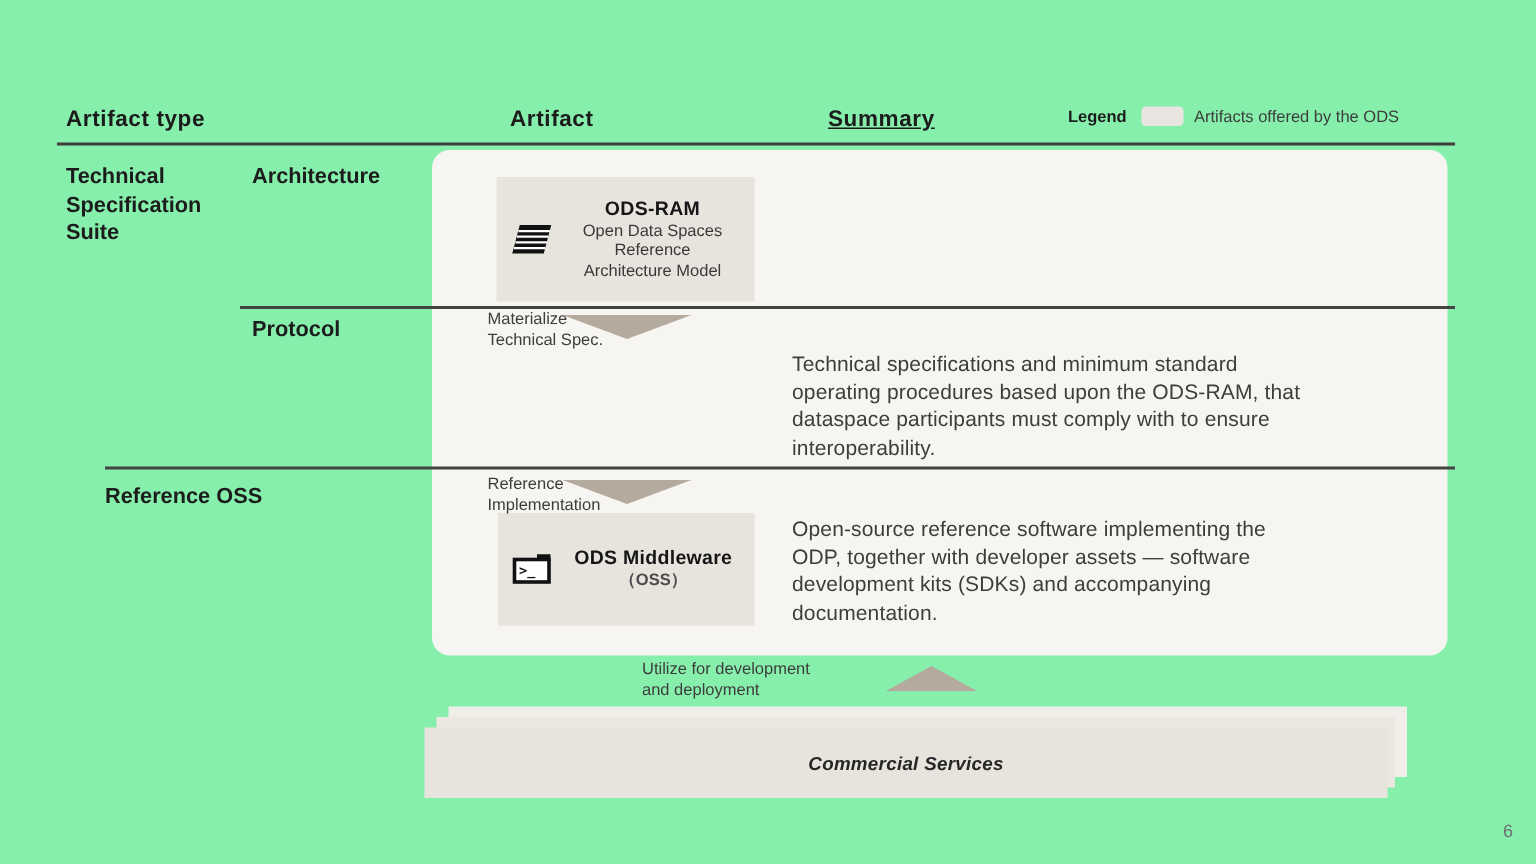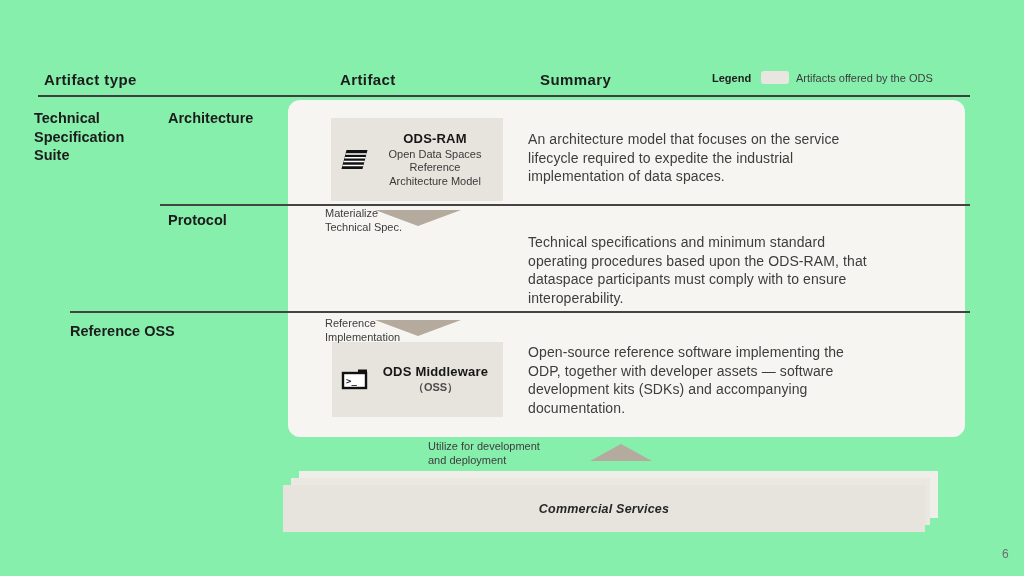--- a/index.html
+++ b/index.html
@@ -4,37 +4,37 @@
 <style>
   html,body{margin:0;padding:0;background:#fff;}
   .slide{position:relative;width:1024px;height:576px;background:#86efac;
          font-family:"Liberation Sans",sans-serif;overflow:hidden;color:#1e1e1e;}
   .abs{position:absolute;}
 
   
   .col-hdr{font-size:15px;font-weight:bold;letter-spacing:.4px;color:#1c1c1c;}
   .h-type{left:44px;top:71px;}
   .h-artifact{left:340px;top:71px;}
-  .h-summary{left:540px;top:71px;}
+  .h-summary{left:552px;top:71px;text-decoration:underline;}
   .legend-label{left:712px;top:72px;font-size:11px;font-weight:bold;color:#1c1c1c;}
   .legend-swatch{left:761px;top:71px;width:28px;height:13px;border-radius:3px;background:#e9e6e1;}
   .legend-text{left:796px;top:72px;font-size:11px;color:#3d3d3d;}
   .header-rule{left:38px;top:95px;width:932px;height:2px;background:#3f3e3c;}
 
   
   .panel{left:288px;top:100px;width:677px;height:337px;background:#f7f5f1;border-radius:12px;}
 
   
   .sep{height:2px;background:#454441;z-index:5;}
   .sep-1{left:160px;top:204px;width:810px;}
   .sep-2{left:70px;top:311px;width:900px;}
 
   
   .row-label{font-size:14.5px;font-weight:bold;color:#1c1c1c;line-height:18.5px;}
-  .t-tss{left:34px;top:109px;width:118px;}
+  .t-tss{left:44px;top:109px;width:118px;}
   .t-arch{left:168px;top:109px;}
   .t-proto{left:168px;top:211px;}
   .t-refoss{left:70px;top:322px;}
 
   
   .abox{background:#e7e3dd;display:flex;align-items:center;z-index:3;}
   .b1{left:331px;top:118px;width:172px;height:83px;}
   .b2{left:332px;top:232px;width:171px;height:78px;}
   .b3{left:332px;top:342px;width:171px;height:75px;}
   .box-icon{width:46px;display:flex;justify-content:center;align-items:center;flex:0 0 46px;}
@@ -99,21 +99,20 @@
       <svg width="30" height="23" viewBox="0 0 30 23" aria-hidden="true">
         <path d="M7.5 2 H28.5 L23.5 21 H2.5 Z" fill="#111"></path>
         <path d="M6.6 6 H27.6 M5.6 9.8 H26.6 M4.6 13.6 H25.6 M3.6 17.4 H24.6" stroke="#fff" stroke-width="1.5" fill="none"></path>
       </svg>
     </div>
     <div class="box-text">
       <div class="box-title">ODS-RAM</div>
       <div class="box-sub">Open Data Spaces Reference Architecture Model</div>
     </div>
   </div>
-  <div class="abs summary s1">An architecture model that focuses on the service lifecycle required to expedite the industrial implementation of data spaces.</div>
 
   <div class="abs arrow-label al-2">Materialize Technical Spec.</div>
   <div class="abs arrow-down ad-2"></div>
 
   <div class="abs summary s2">Technical specifications and minimum standard operating procedures based upon the ODS-RAM, that dataspace participants must comply with to ensure interoperability.</div>
 
   <div class="abs arrow-label al-3">Reference Implementation</div>
   <div class="abs arrow-down ad-3"></div>
 
   <div class="abs abox b3">

